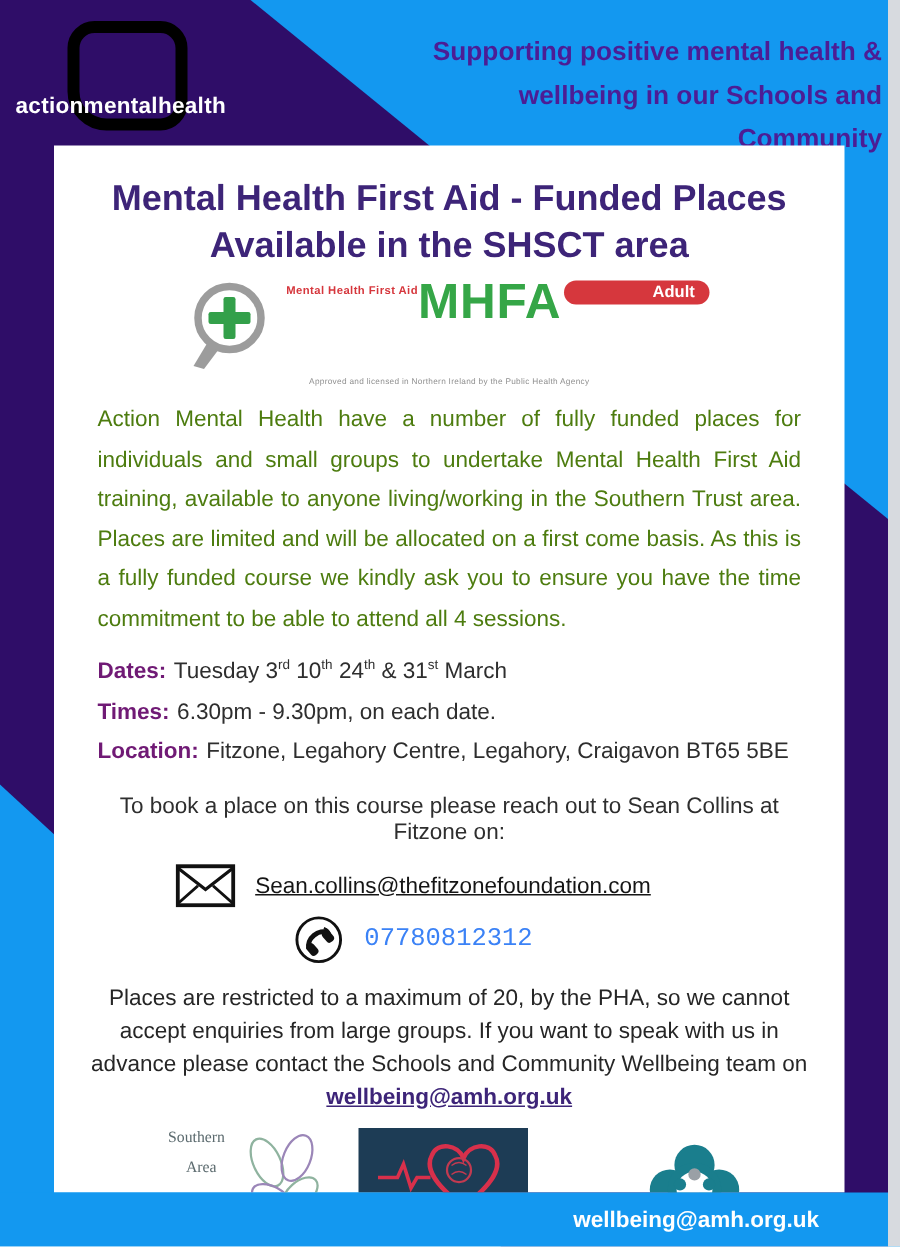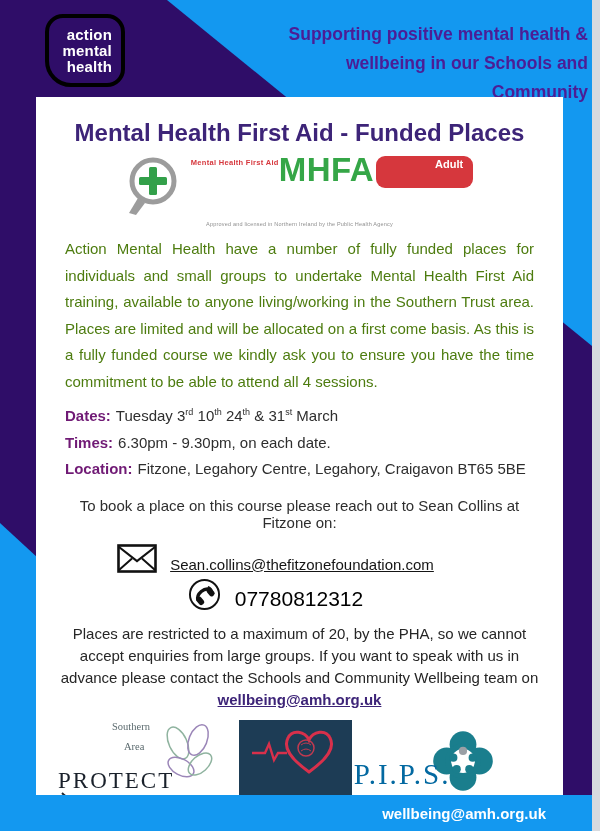--- a/index.html
+++ b/index.html
@@ -2,50 +2,50 @@
 <html><head>
 <meta charset="utf-8">
 <style>
   html,body{margin:0;padding:0;background:#ffffff;}
   .page{position:relative;width:600px;height:831px;overflow:hidden;
         font-family:"Liberation Sans",sans-serif;background:#1398f0;}
   .bg{position:absolute;left:0;top:0;width:600px;height:831px;display:block;}
 
   
   .amh-logo{position:absolute;left:45px;top:14px;width:80px;height:73px;box-sizing:border-box;
-            border:4px solid #000000;border-radius:18px 18px 18px 26px;
-            display:flex;flex-direction:column;justify-content:center;align-items:flex-end;
+            border:8px solid #000000;border-radius:18px 18px 18px 26px;
+            display:flex;flex-direction:row;justify-content:center;align-items:flex-end;
             padding-right:9px;color:#fff;font-weight:bold;font-size:15px;line-height:16px;letter-spacing:.2px;}
   .banner{position:absolute;left:248px;top:20px;width:340px;text-align:right;color:#4c1d95;
           font-weight:bold;font-size:17.5px;line-height:29px;}
 
   
   .content{position:absolute;left:36px;top:97px;width:527px;height:698px;background:#fff;overflow:hidden;}
   .title{margin:0;padding-top:20px;text-align:center;color:#3d2478;font-weight:bold;font-size:24px;line-height:31px;}
 
   
   .mhfa-top{display:flex;justify-content:center;align-items:flex-start;margin-top:7px;}
   .mhfa-right{margin-left:4px;display:flex;align-items:flex-start;}
   .mhfa-tagline{color:#d6373d;font-weight:bold;font-size:7.5px;letter-spacing:.3px;margin:3px 0 0 7px;}
   .mhfa-acronym{color:#35a647;font-weight:bold;font-size:33px;line-height:29px;letter-spacing:.5px;}
-  .mhfa-pill{background:#d6373d;border-radius:9px;height:32px;min-width:97px;box-sizing:border-box;
+  .mhfa-pill{background:#d6373d;border-radius:9px;height:16px;min-width:97px;box-sizing:border-box;
              color:#fff;font-size:11px;font-weight:bold;text-align:right;padding:0 10px;line-height:16px;margin:1px 0 0 2px;}
   .mhfa-caption{text-align:center;font-size:5.5px;color:#8f8f8f;margin-top:4px;letter-spacing:.2px;}
 
   .intro{margin:9px 29px 0;text-align:justify;font-size:15px;line-height:26.5px;color:#4d7c0f;}
   .details{margin:4px 29px 0;font-size:15px;line-height:26.5px;color:#2e2e2e;}
   .details b{margin-right:5px;color:#701a75;}
   .details sup{font-size:9px;}
   .booking-line{margin:14px 20px 0;text-align:center;font-size:15px;color:#2e2e2e;}
 
-  .contact-row{display:flex;align-items:flex-end;justify-content:center;transform:translateX(-24px);}
+  .contact-row{display:flex;align-items:center;justify-content:center;transform:translateX(-24px);}
   .contact-email{margin-top:13px;gap:13px;}
   .contact-phone{margin-top:5px;gap:14px;}
   .email-link{font-size:15px;color:#151515;text-decoration:underline;}
-  .phone-number{font-size:21px;color:#000000;}
+  .phone-number{font-size:17px;color:#3b82f6;font-family:Liberation Mono, monospace;}
 
   .restriction{margin:12px 18px 0;text-align:center;font-size:15px;line-height:22px;color:#262626;}
   .purple-link{color:#3d2478;font-weight:bold;text-decoration:underline;}
 
   
   .logos{margin-top:8px;display:flex;align-items:center;justify-content:space-between;padding:0 20px;}
   .protect{position:relative;width:184px;height:118px;}
   .protect .region{position:absolute;font-family:"Liberation Serif",serif;color:#5b6a6e;font-size:10.5px;}
   .protect .r1{left:56px;top:2px;} .protect .r2{left:68px;top:22px;}
   .protect .pname{position:absolute;font-family:"Liberation Serif",serif;color:#1a212b;font-size:23px;line-height:23px;}
@@ -81,20 +81,21 @@
   </div>
   <div class="banner">
     <div>Supporting  positive mental health &amp;</div>
     <div>wellbeing in our Schools and Community</div>
   </div>
 
   <div class="content">
 
     <h1 class="title">
       <div>Mental Health First Aid - Funded Places</div>
+      <div>Available in the SHSCT area</div>
     </h1>
 
     <div class="mhfa-top">
       <svg width="54" height="62" viewBox="0 0 54 62" aria-hidden="true">
         <circle cx="27" cy="26" r="21" fill="#ffffff" stroke="#9c9c9c" stroke-width="5"></circle>
         <path d="M12,43 L3,58 L10,60 L19,48 Z" fill="#9c9c9c"></path>
         <rect x="23" y="12" width="8" height="28" rx="1.5" fill="#33a04a"></rect>
         <rect x="13" y="22" width="28" height="8" rx="1.5" fill="#33a04a"></rect>
       </svg>
       <div class="mhfa-right">

